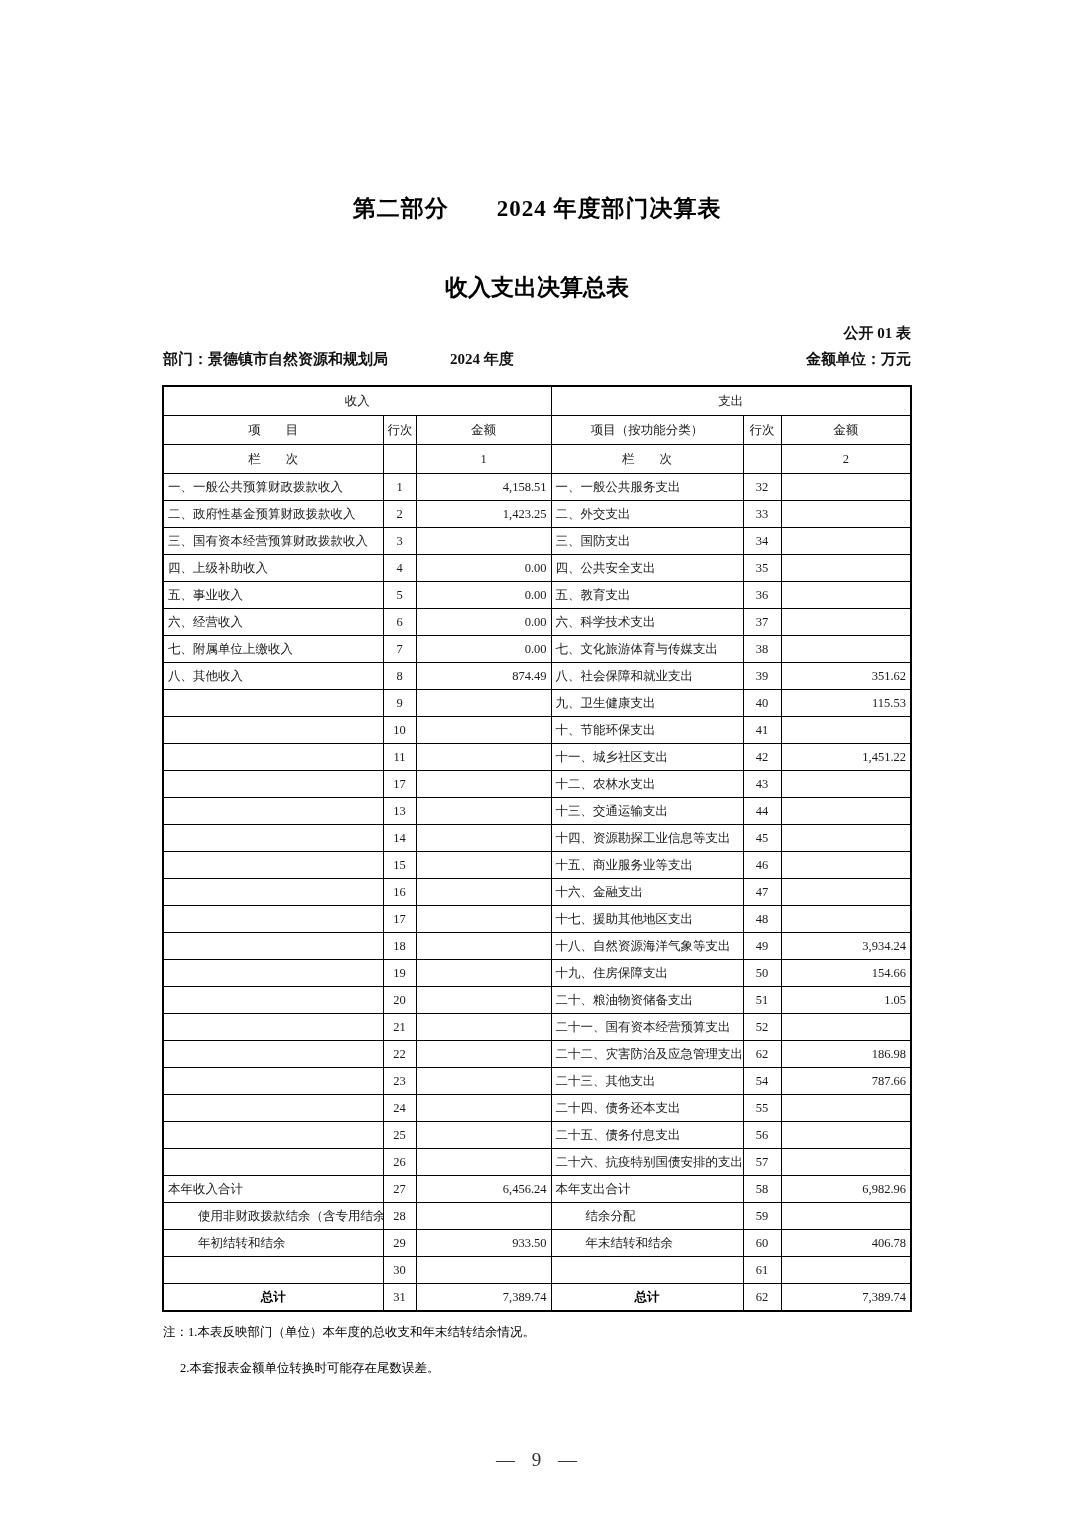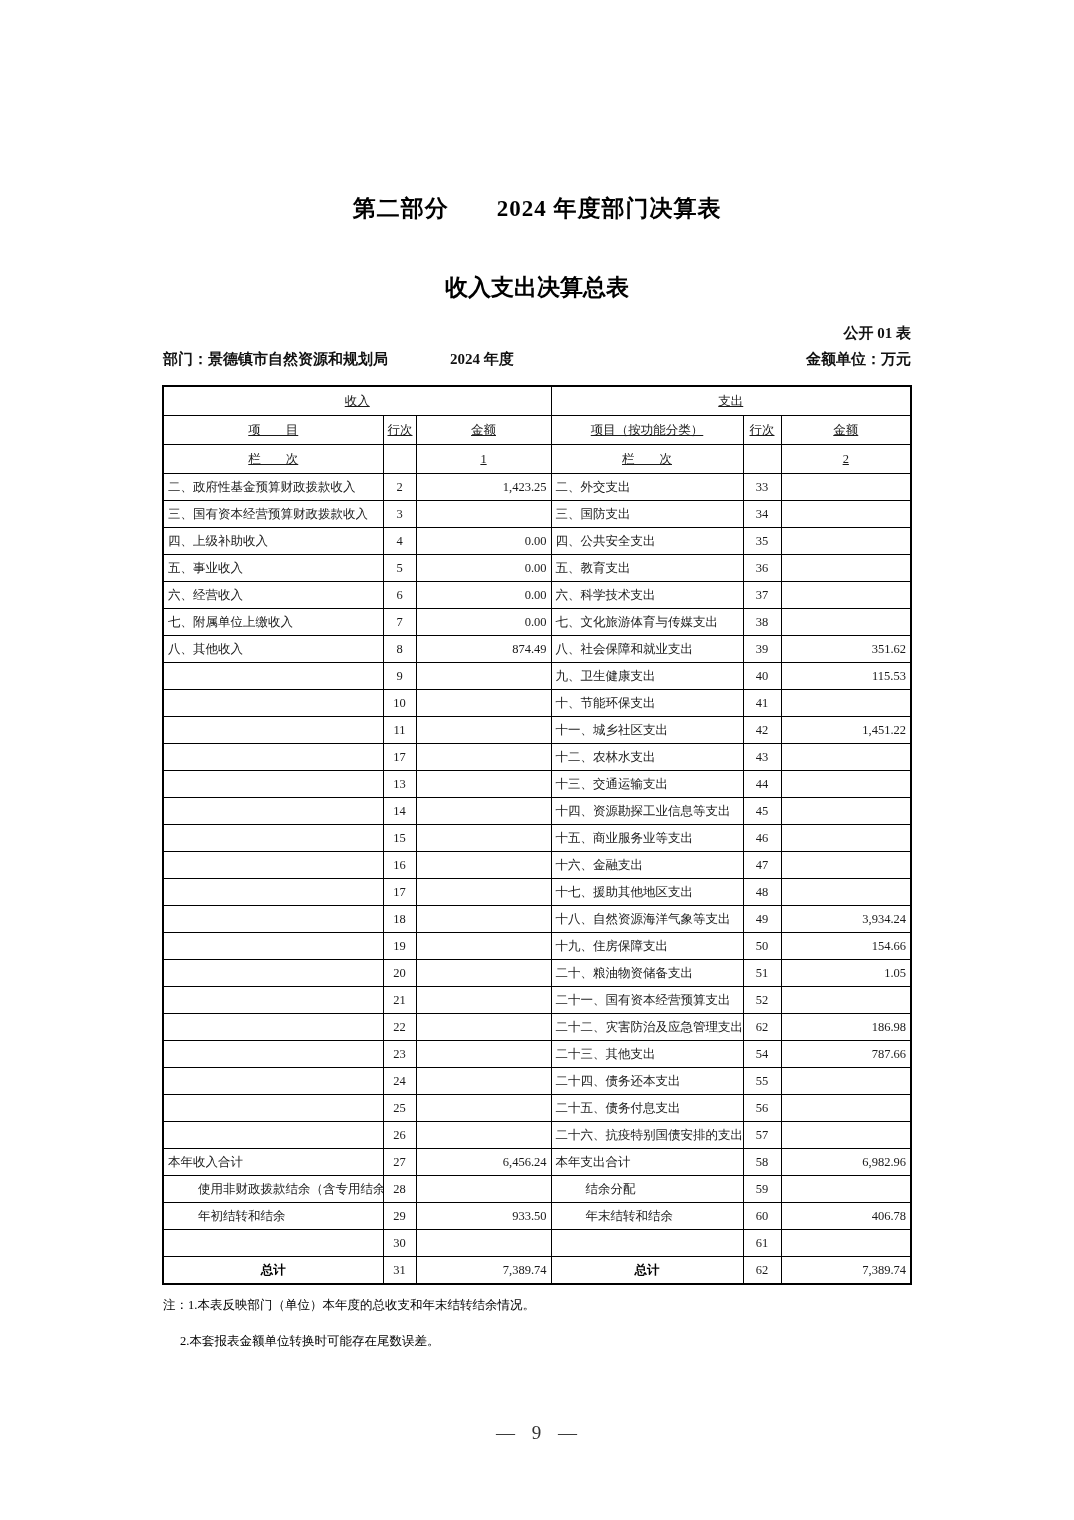--- a/index.html
+++ b/index.html
@@ -69,21 +69,20 @@
     border: 1px solid #000;
     height: 26px;
     padding: 0 4px;
     overflow: hidden;
     white-space: nowrap;
     color: #1a1a1a;
   }
   table.summary thead td {
     text-align: center;
     height: 28px;
-    text-decoration: underline;
   }
   td.label  { text-align: left;  padding-left: 8px; }
   td.rownum { text-align: center; color: #2a2a2a; }
   td.amount { text-align: right; padding-right: 6px; }
   tr.indent-row td.label { padding-left: 34px; }
   tr.total-row td.label  { text-align: center; font-weight: 700; color: #000; }
 
   .notes {
     width: 748px;
     margin: 12px auto 0 auto;
@@ -147,20 +146,28 @@
         <td>栏　　次</td>
         <td></td>
         <td>1</td>
         <td>栏　　次</td>
         <td></td>
         <td>2</td>
       </tr>
     </thead>
     <tbody>
         <tr>
+          <td class="label">一、一般公共预算财政拨款收入</td>
+          <td class="rownum">1</td>
+          <td class="amount">4,158.51</td>
+          <td class="label">一、一般公共服务支出</td>
+          <td class="rownum">32</td>
+          <td class="amount"></td>
+        </tr>
+        <tr>
           <td class="label">二、政府性基金预算财政拨款收入</td>
           <td class="rownum">2</td>
           <td class="amount">1,423.25</td>
           <td class="label">二、外交支出</td>
           <td class="rownum">33</td>
           <td class="amount"></td>
         </tr>
         <tr>
           <td class="label">三、国有资本经营预算财政拨款收入</td>
           <td class="rownum">3</td>

